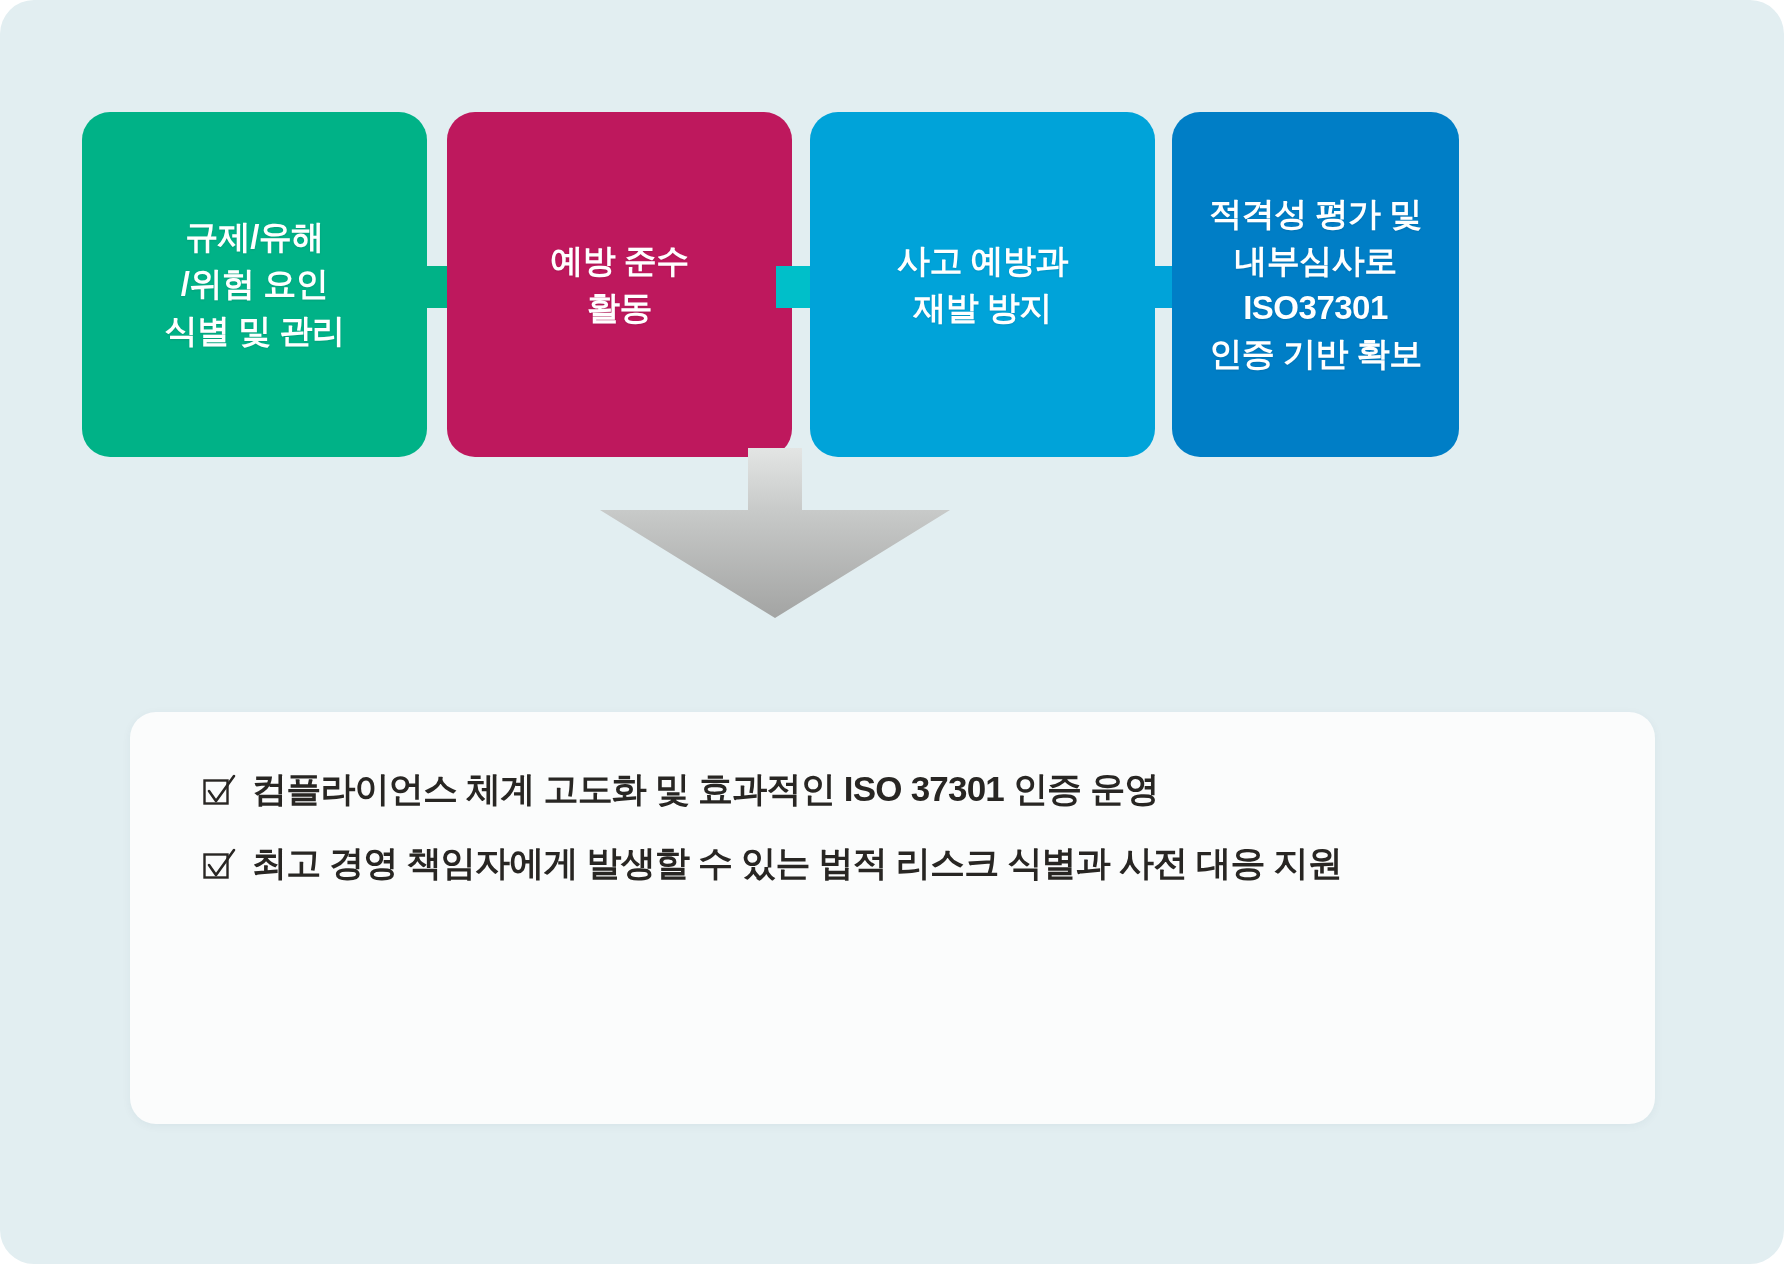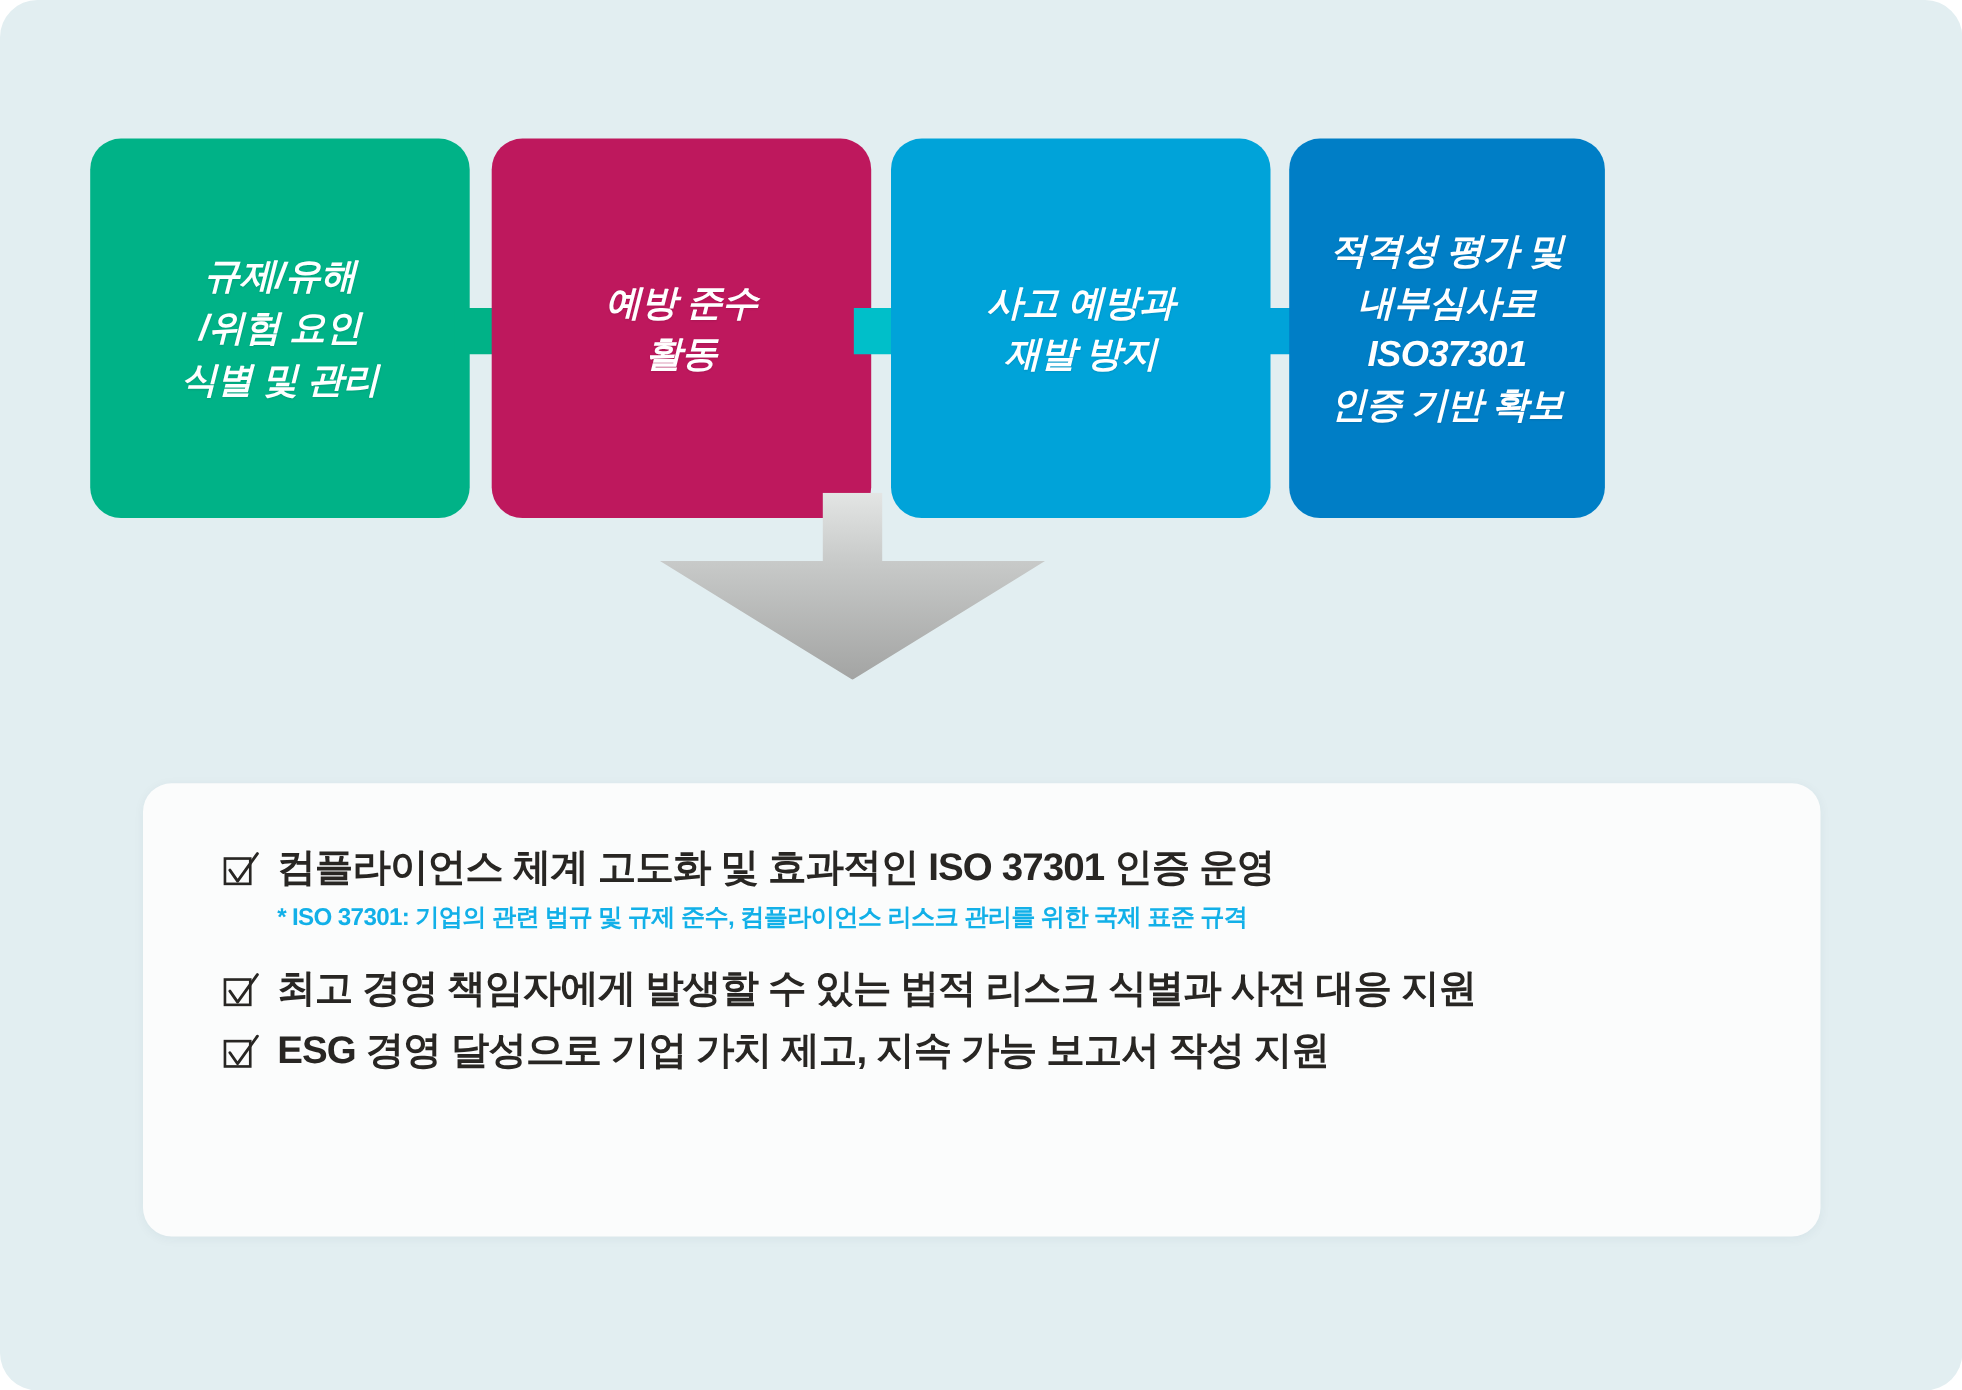--- a/index.html
+++ b/index.html
@@ -20,24 +20,23 @@
     height: 1264px;
     background: #e2eef1;
     border-radius: 34px;
     overflow: hidden;
   }
 
   
   .flow-row {
     position: absolute;
     left: 82px;
-    top: 126px;
+    top: 112px;
     width: 1620px;
     height: 345px;
-    font-style: italic;
   }
 
   .flow-step {
     position: absolute;
     top: 0;
     height: 345px;
     border-radius: 28px;
     display: flex;
     align-items: center;
     justify-content: center;
@@ -206,44 +205,32 @@
 
       <div class="check-item item-1">
         <span class="check-box-icon">
           <svg viewBox="0 0 34 34" aria-hidden="true">
             <rect x="2.5" y="6.5" width="23" height="23" fill="none" stroke="#282623" stroke-width="2.4"></rect>
             <path d="M7,17 L14,27 L32,2" fill="none" stroke="#282623" stroke-width="2.6" stroke-linecap="round" stroke-linejoin="round"></path>
           </svg>
         </span>
         <span class="check-body">
           <span class="check-text">컴플라이언스 체계 고도화 및 효과적인 ISO 37301 인증 운영</span>
-          <span class="check-note">* ISO 37301: 기업의 관련 법규 및 규제 준수, 컴플라이언스 리스크 관리를 위한 국제 표준 규격</span>
         </span>
       </div>
 
       <div class="check-item item-2">
         <span class="check-box-icon">
           <svg viewBox="0 0 34 34" aria-hidden="true">
             <rect x="2.5" y="6.5" width="23" height="23" fill="none" stroke="#282623" stroke-width="2.4"></rect>
             <path d="M7,17 L14,27 L32,2" fill="none" stroke="#282623" stroke-width="2.6" stroke-linecap="round" stroke-linejoin="round"></path>
           </svg>
         </span>
         <span class="check-body">
           <span class="check-text">최고 경영 책임자에게 발생할 수 있는 법적 리스크 식별과 사전 대응 지원</span>
         </span>
       </div>
 
-      <div class="check-item item-3">
-        <span class="check-box-icon">
-          <svg viewBox="0 0 34 34" aria-hidden="true">
-            <rect x="2.5" y="6.5" width="23" height="23" fill="none" stroke="#282623" stroke-width="2.4"></rect>
-            <path d="M7,17 L14,27 L32,2" fill="none" stroke="#282623" stroke-width="2.6" stroke-linecap="round" stroke-linejoin="round"></path>
-          </svg>
-        </span>
-        <span class="check-body">
-          <span class="check-text">ESG 경영 달성으로 기업 가치 제고, 지속 가능 보고서 작성 지원</span>
-        </span>
-      </div>
 
     </div>
   </div>
 
 </div>
 
 </body></html>

